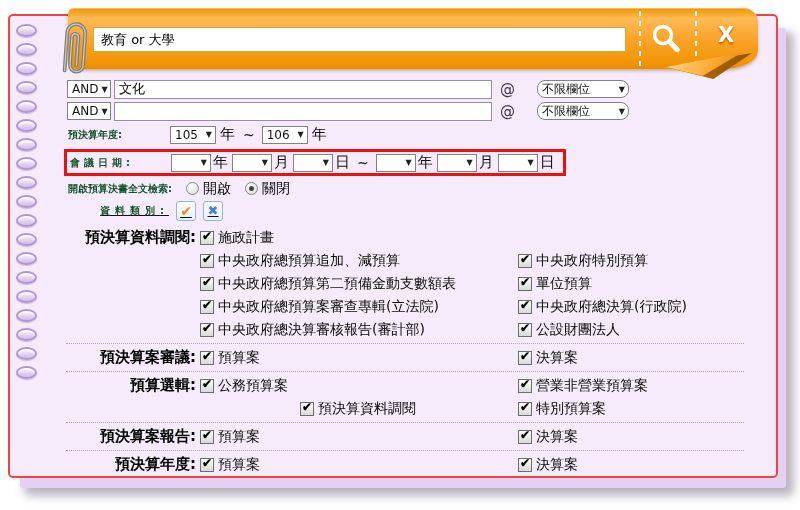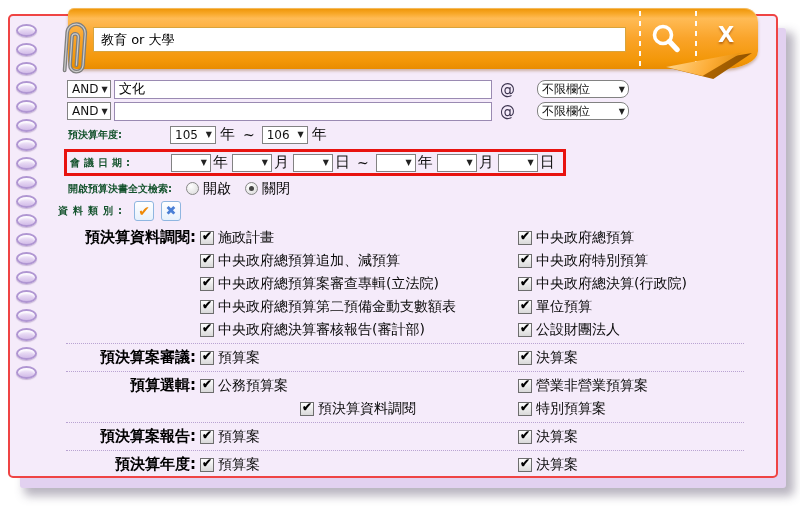--- a/index.html
+++ b/index.html
@@ -75,21 +75,21 @@
   .msel { width: 40px; margin-left: 2px; }
   .munit { font-size: 15px; margin: 0 2px 0 2px; }
   .mtilde { margin: 0 5px; }
 
   .ftrow { height: 21px; margin-left: 58px; }
   .radio { appearance: none; -webkit-appearance: none; width: 13px; height: 13px; border: 1px solid #888;
     border-radius: 50%; background: radial-gradient(circle at 35% 30%, #fff, #d8d8d8);
     margin: 0 4px 0 14px; position: relative; flex: none; cursor: pointer; }
   .radio:checked::after { content: ""; position: absolute; inset: 3px; border-radius: 50%; background: #444; }
 
-  .dtrow { height: 23px; margin-left: 48px; }
+  .dtrow { height: 23px; margin-left: 90px; text-decoration: underline; }
   .dtrow .lbl { letter-spacing: 5px; }
   .icon-btn { width: 20px; height: 20px; border: 1px solid #8fb6e0; border-radius: 3px;
     background: linear-gradient(#ffffff, #e7f1fc); display: flex; align-items: center;
     justify-content: center; margin-left: 7px; cursor: pointer; }
   .glyph-check { color: #ef8a07; font-size: 14px; font-weight: bold; line-height: 1; }
   .glyph-cross { color: #4a7fd6; font-size: 13px; font-weight: bold; line-height: 1; }
 
   .sections { margin-top: 4px; }
   .srow { display: flex; align-items: center; height: 23px; }
   .slabel { width: 186px; text-align: right; font-weight: bold; font-size: 15px; color: #000; flex: none; }
@@ -214,56 +214,52 @@
       </div>
 
       <div class="sections">
 
         <div class="srow">
           <div class="slabel">預決算資料調閱:</div>
           <div class="scol1">
               <input type="checkbox" class="cb" checked="" style="">
             <span class="cbl">施政計畫</span>
             </div>
-          <div class="scol2">
-              <input type="checkbox" class="cb" checked="" style="">
-            <span class="cbl">中央政府總預算</span>
-            </div>
         </div>
         <div class="srow">
           <div class="slabel"></div>
           <div class="scol1">
               <input type="checkbox" class="cb" checked="" style="">
             <span class="cbl">中央政府總預算追加、減預算</span>
             </div>
           <div class="scol2">
               <input type="checkbox" class="cb" checked="" style="">
             <span class="cbl">中央政府特別預算</span>
             </div>
         </div>
         <div class="srow">
           <div class="slabel"></div>
           <div class="scol1">
               <input type="checkbox" class="cb" checked="" style="">
+            <span class="cbl">中央政府總預算第二預備金動支數額表</span>
+            </div>
+          <div class="scol2">
+              <input type="checkbox" class="cb" checked="" style="">
+            <span class="cbl">單位預算</span>
+            </div>
+        </div>
+        <div class="srow">
+          <div class="slabel"></div>
+          <div class="scol1">
+              <input type="checkbox" class="cb" checked="" style="">
             <span class="cbl">中央政府總預算案審查專輯(立法院)</span>
             </div>
           <div class="scol2">
               <input type="checkbox" class="cb" checked="" style="">
             <span class="cbl">中央政府總決算(行政院)</span>
-            </div>
-        </div>
-        <div class="srow">
-          <div class="slabel"></div>
-          <div class="scol1">
-              <input type="checkbox" class="cb" checked="" style="">
-            <span class="cbl">中央政府總預算第二預備金動支數額表</span>
-            </div>
-          <div class="scol2">
-              <input type="checkbox" class="cb" checked="" style="">
-            <span class="cbl">單位預算</span>
             </div>
         </div>
         <div class="srow">
           <div class="slabel"></div>
           <div class="scol1">
               <input type="checkbox" class="cb" checked="" style="">
             <span class="cbl">中央政府總決算審核報告(審計部)</span>
             </div>
           <div class="scol2">
               <input type="checkbox" class="cb" checked="" style="">

